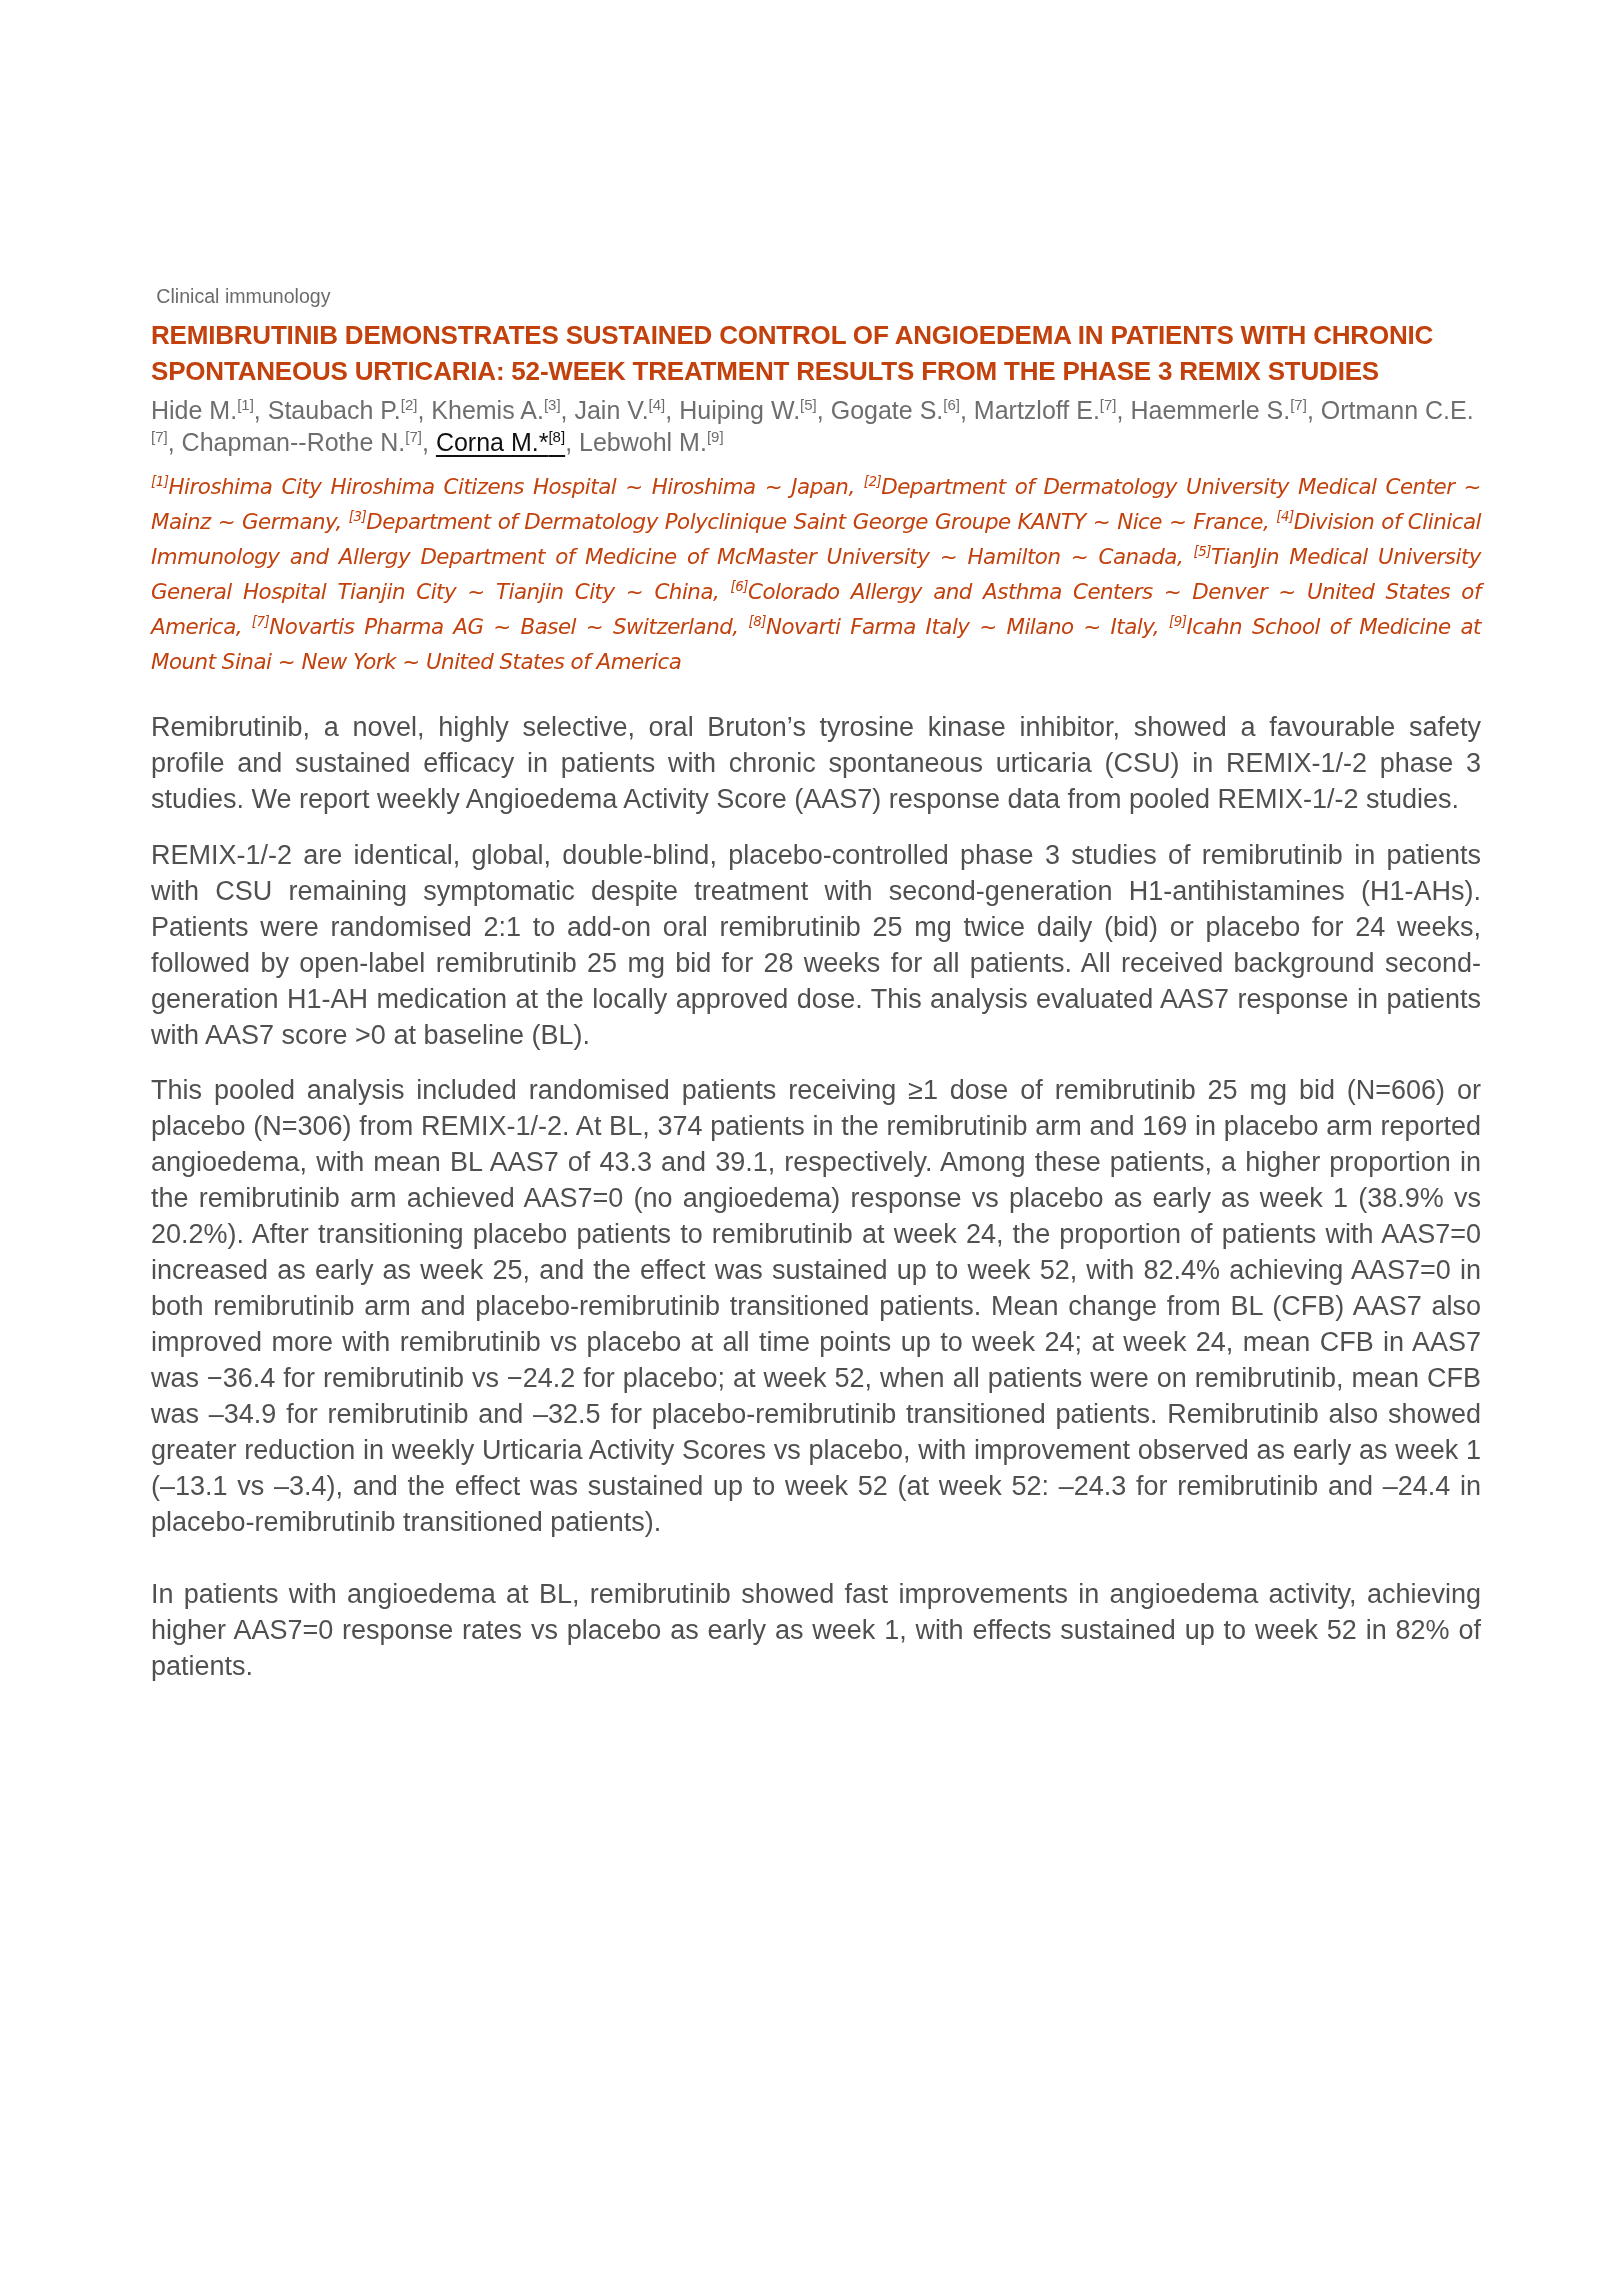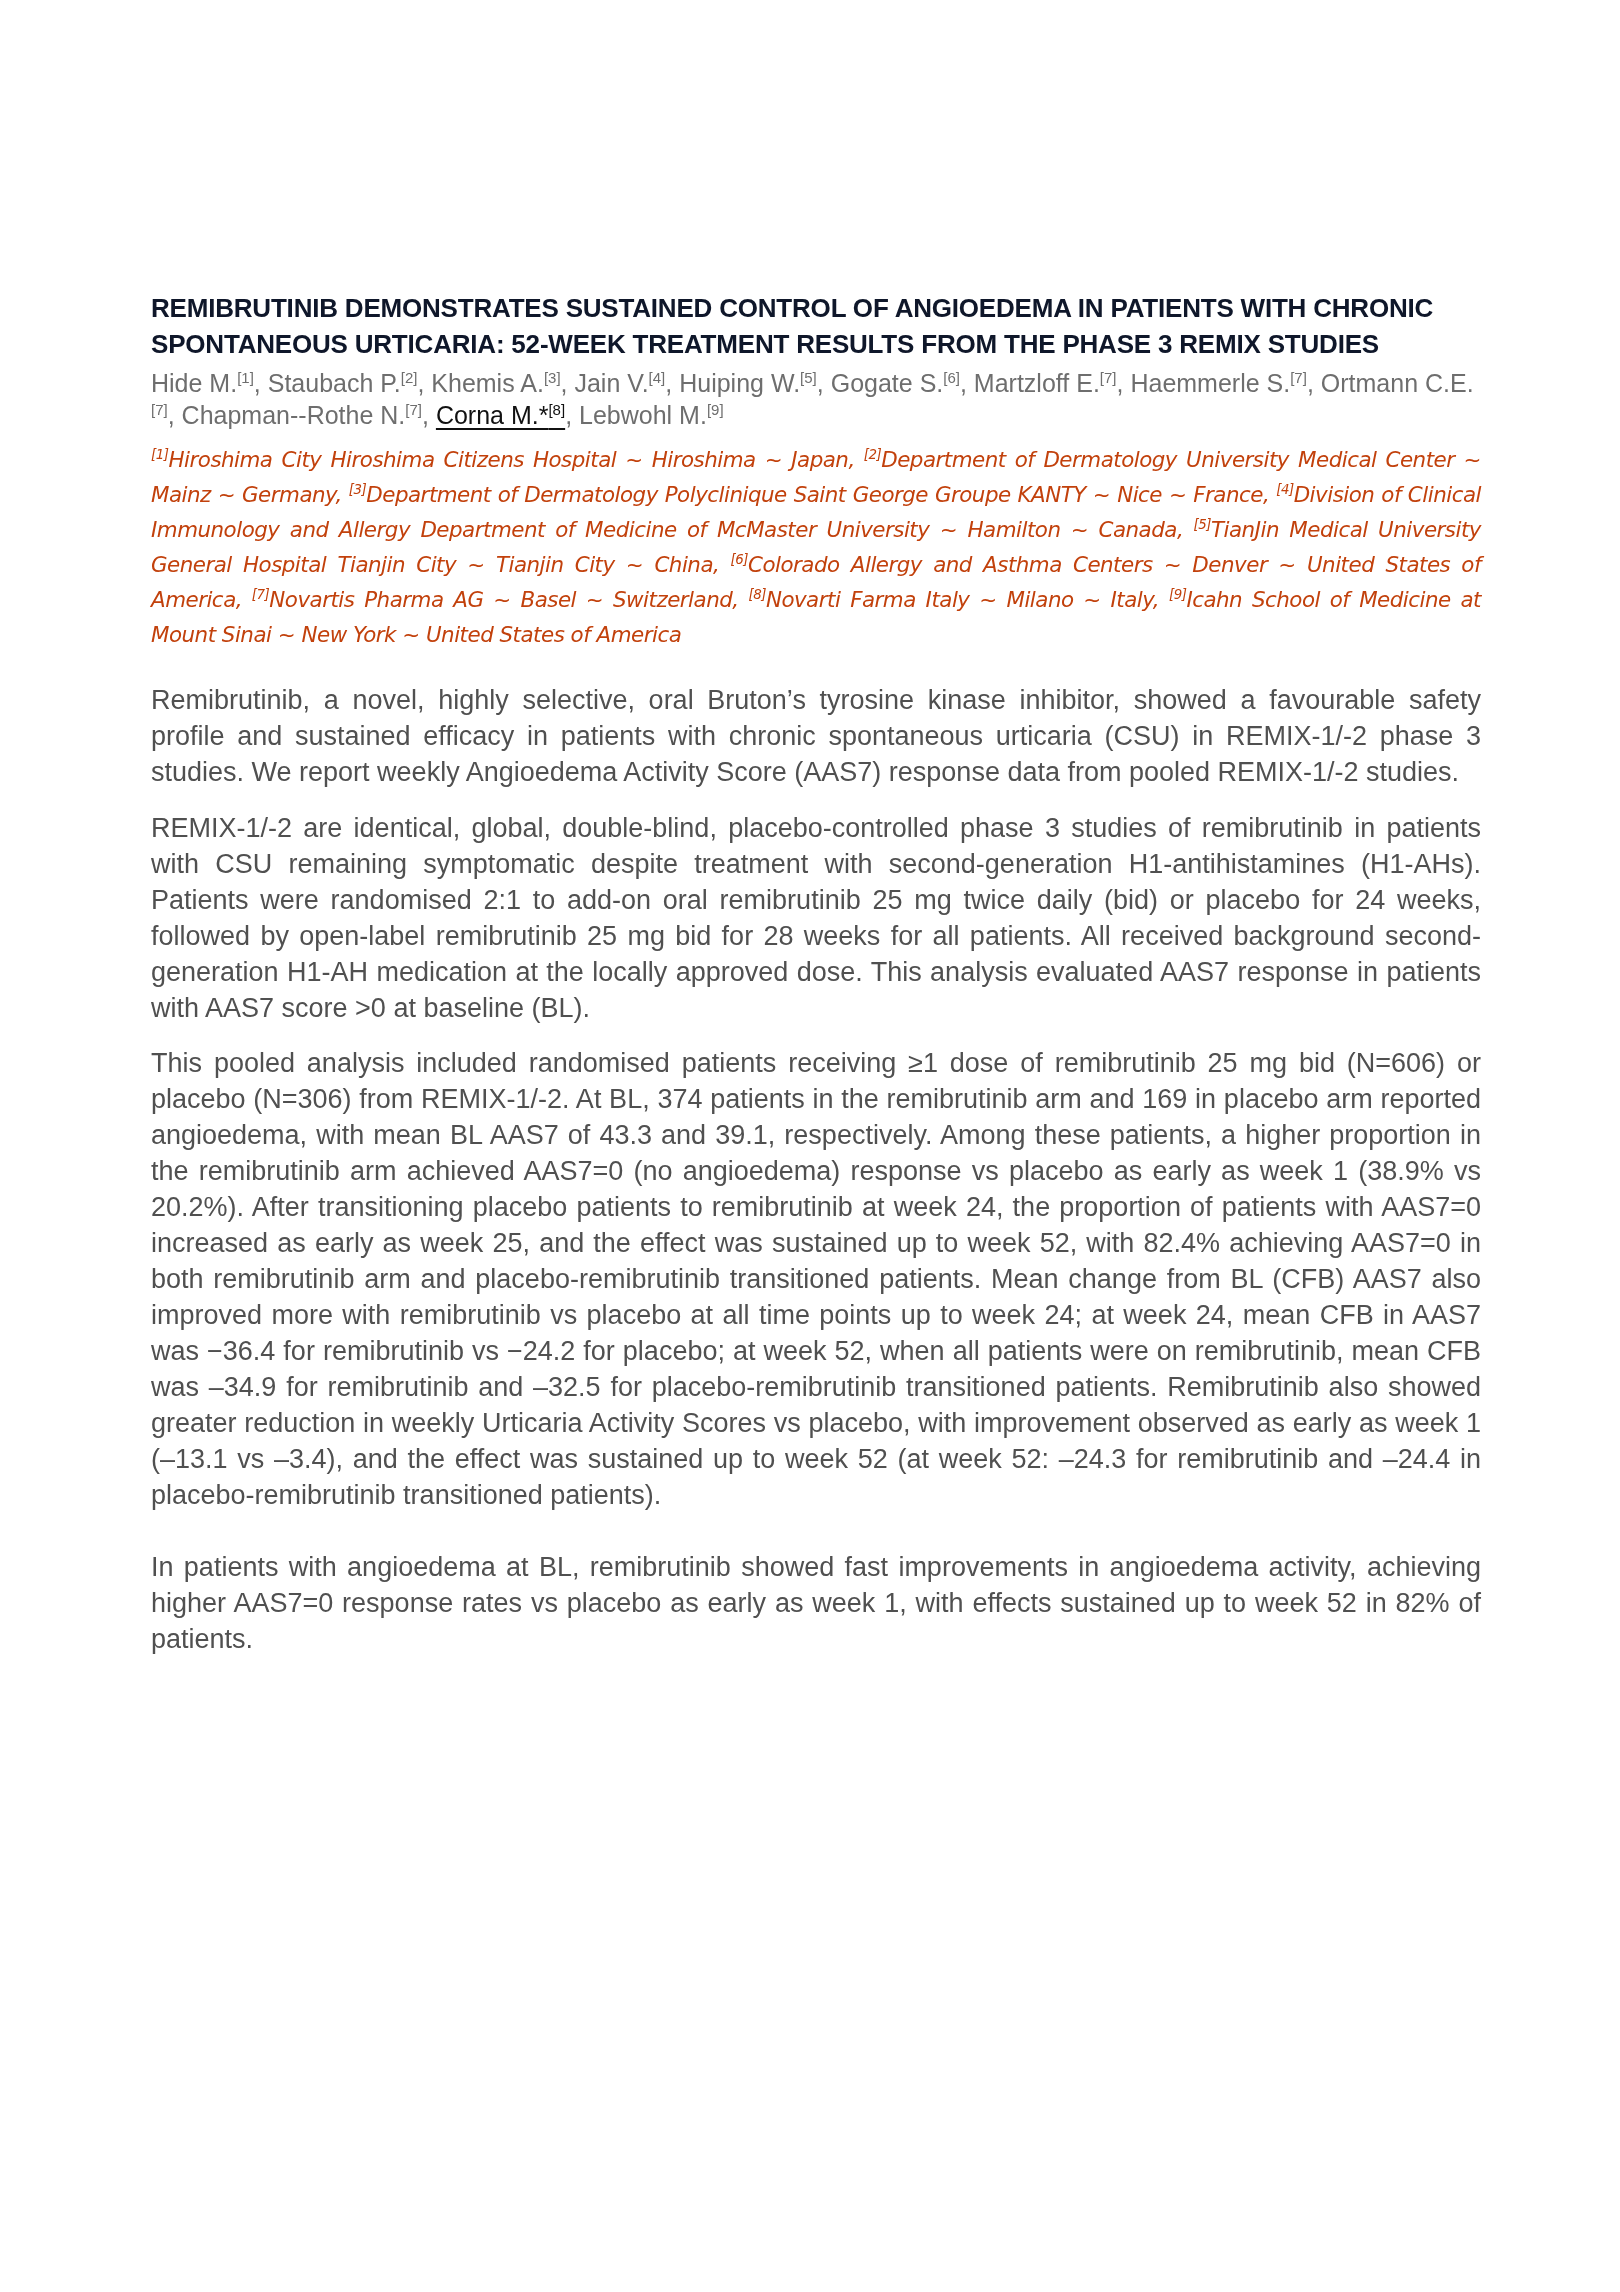--- a/index.html
+++ b/index.html
@@ -30,21 +30,21 @@
       font-size: 48px;
       font-weight: bold;
       color: #4a86d0;
       margin: 46px 0 0 0;
       line-height: 53px;
       letter-spacing: -0.4px;
     }
     .paper-title {
       font-size: 26px;
       font-weight: bold;
-      color: #0f172a;
+      color: #c2410c;
       line-height: 36px;
       margin: 7.1px 0 0 0;
       letter-spacing: -0.2px;
     }
     .authors {
       font-size: 25px;
       color: #6e6e6e;
       line-height: 32px;
       margin: 5.3px 0 0 0;
     }
@@ -82,20 +82,21 @@
     }
     .p1 { margin-top: 30px; }
     .p2 { margin-top: 19.6px; }
     .p3 { margin-top: 19.6px; }
     .p4 { margin-top: 36px; }
   </style>
 </head>
 <body>
 
 <div class="page">
+  <div class="category">Clinical immunology</div>
 
 
   <h2 class="paper-title">REMIBRUTINIB DEMONSTRATES SUSTAINED CONTROL OF ANGIOEDEMA IN PATIENTS WITH CHRONIC SPONTANEOUS URTICARIA: 52-WEEK TREATMENT RESULTS FROM THE PHASE 3 REMIX STUDIES</h2>
 
   <div class="authors">
     <span class="author"><span>Hide M.</span><sup>[1]</sup></span>,
     <span class="author"><span>Staubach P.</span><sup>[2]</sup></span>,
     <span class="author"><span>Khemis A.</span><sup>[3]</sup></span>,
     <span class="author"><span>Jain V.</span><sup>[4]</sup></span>,
     <span class="author"><span>Huiping W.</span><sup>[5]</sup></span>,

